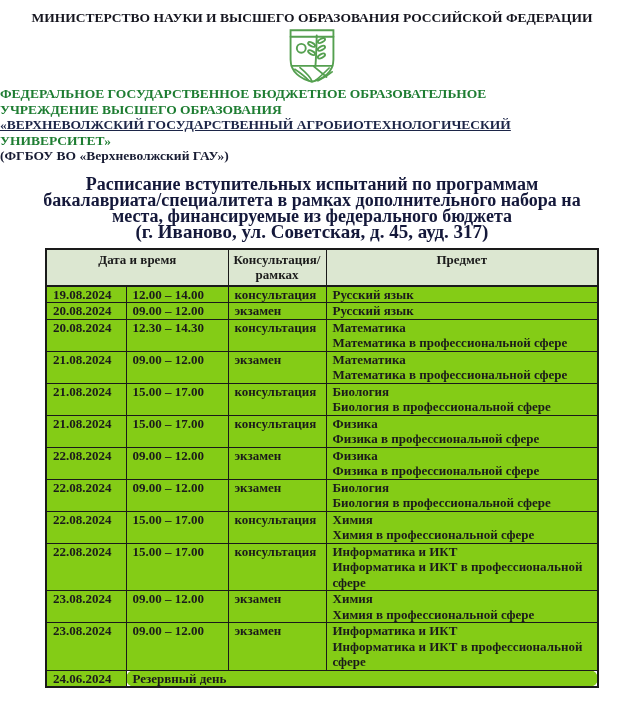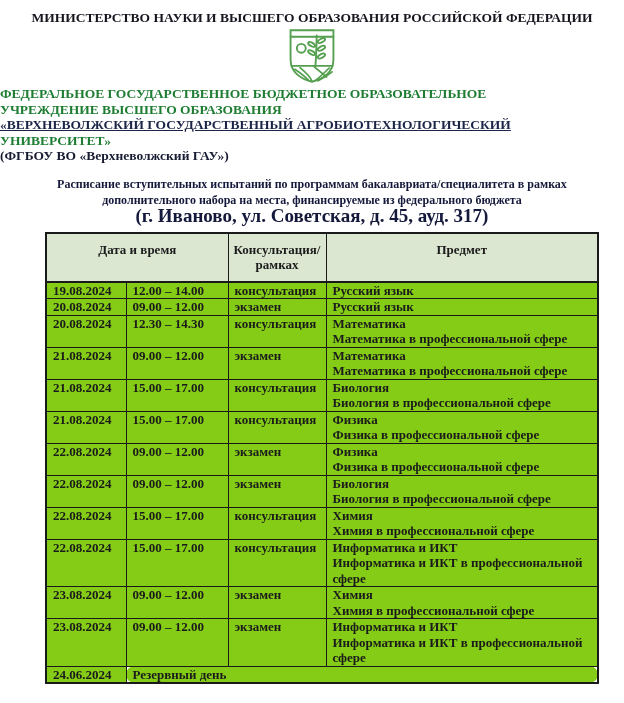--- a/index.html
+++ b/index.html
@@ -9,26 +9,26 @@
   .ministry{margin-top:10px;text-align:center;font-weight:bold;font-size:13.5px;line-height:16px;color:#15151f;}
 
   .logo-wrap{margin-top:2px;text-align:center;height:56px;}
   .logo-wrap svg{display:inline-block;}
 
   .org-block{margin-top:2px;text-align:left;font-weight:bold;font-size:13.5px;line-height:15.5px;}
   .org-line.green{color:#1e7d32;}
   .org-line.navy{color:#1c2547;text-decoration:underline;}
   .org-line.dark{color:#181c33;}
 
-  .doc-title{margin:12px auto 0;width:560px;text-align:center;font-weight:bold;font-size:12px;line-height:16px;color:#14183a;}
+  .doc-title{margin:12px auto 0;width:560px;text-align:center;font-weight:bold;font-size:18px;line-height:16px;color:#14183a;}
   .doc-address{margin:0 auto;width:560px;text-align:center;font-weight:bold;font-size:19px;line-height:16px;color:#14183a;}
 
   table.schedule{margin:8px 0 0 45px;width:552px;border-collapse:collapse;table-layout:fixed;border:2px solid #1a1a1a;}
   table.schedule th,table.schedule td{border:1px solid #1a1a1a;font-size:13px;line-height:15.5px;vertical-align:top;color:#1b1b1b;}
-  table.schedule th{background:#dce7d1;font-weight:bold;text-align:center;padding:8px 4px;border-bottom:2px solid #1a1a1a;}
+  table.schedule th{background:#dce7d1;font-weight:bold;text-align:center;padding:2px 4px;border-bottom:2px solid #1a1a1a;}
   table.schedule td{padding:0 6px;background:#84cc16;font-weight:bold;}
   td.c-date{padding-left:7px;}
   td.c-time{padding-left:9px;}
   td.c-type{padding-left:7px;}
   td.c-subj{padding:1px 28px 1px 7px;}
   td.c-note{padding-left:9px;border-radius:9px;}
 </style>
 </head>
 <body>
 

